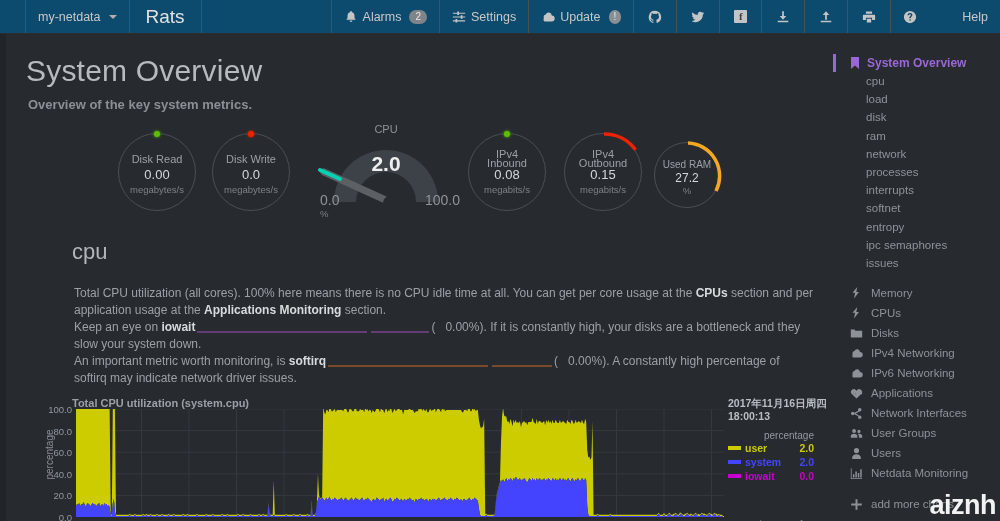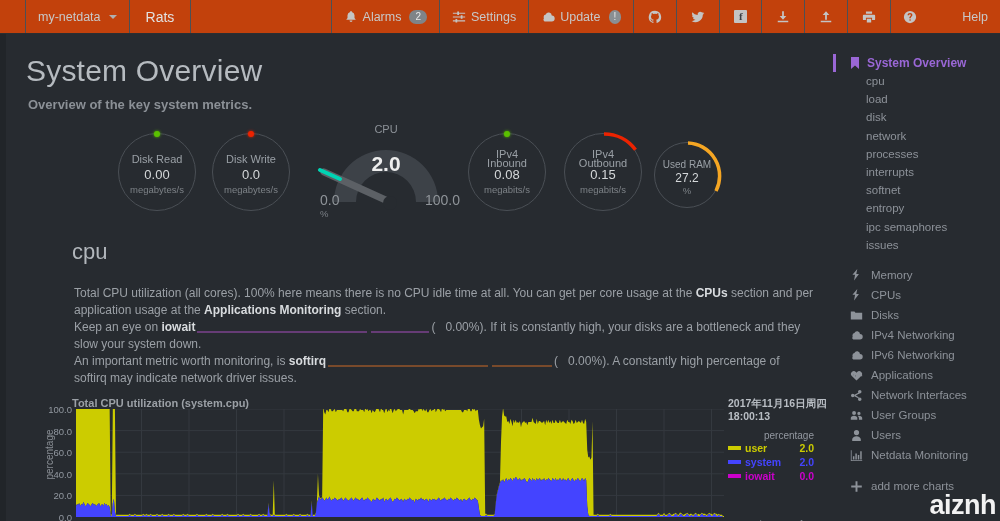--- a/index.html
+++ b/index.html
@@ -8,41 +8,41 @@
     background: #272b30;
     font-family: "Liberation Sans", sans-serif;
     color: #aaa;
     overflow: hidden;
   }
   .page { position: relative; width: 1000px; height: 521px; }
 
   
   .navbar {
     position: absolute; top: 0; left: 0; width: 1000px; height: 34px;
-    background: #c2410c;
+    background: #0c4a6e;
     border-bottom: 1px solid #2b2e31;
     display: flex; align-items: stretch;
   }
   .nav-left-pad { width: 26px; border-right: 1px solid #4b5055; }
   .nav-item {
     display: flex; align-items: center; gap: 5px;
     padding: 0 12px;
     font-size: 12.5px; color: #c8c8c8;
     border-right: 1px solid #4b5055;
     white-space: nowrap;
     cursor: pointer;
   }
   .nav-item.plain { border-right: none; gap: 45px; }
   .nav-caret {
     width: 0; height: 0; margin-left: 3px;
     border-left: 4px solid transparent;
     border-right: 4px solid transparent;
     border-top: 4px solid #b0b0b0;
   }
-  .nav-title { font-size: 14px; color: #e2e2e2; padding: 0 16px; }
+  .nav-title { font-size: 19px; color: #e2e2e2; padding: 0 16px; }
   .nav-spacer { flex: 1; border-right: 1px solid #4b5055; }
   .badge {
     display: inline-block;
     background: #7f8488; color: #e8e8e8;
     border-radius: 9px; font-size: 10px;
     padding: 1px 6px; line-height: 12px;
     margin-left: 3px;
   }
   .badge.warn { background: #8a8f93; border-radius: 50%; padding: 1px 5px; }
   .nav-ico { width: 14px; height: 14px; display: inline-block; fill: #c4c4c4; }
@@ -476,20 +476,21 @@
     <div class="sb-head">
       <svg class="bookmark" viewBox="0 0 10 12">
           <path d="M1 0h8v12L5 8.6 1 12z"></path>
         </svg>
       <span>System Overview</span>
     </div>
     <div id="sb-subs">
         <div class="sb-sub">cpu</div>
         <div class="sb-sub">load</div>
         <div class="sb-sub">disk</div>
+        <div class="sb-sub">ram</div>
         <div class="sb-sub">network</div>
         <div class="sb-sub">processes</div>
         <div class="sb-sub">interrupts</div>
         <div class="sb-sub">softnet</div>
         <div class="sb-sub">entropy</div>
         <div class="sb-sub">ipc semaphores</div>
         <div class="sb-sub">issues</div>
       </div>
     <div class="sb-gap"></div>
     <div id="sb-items">

